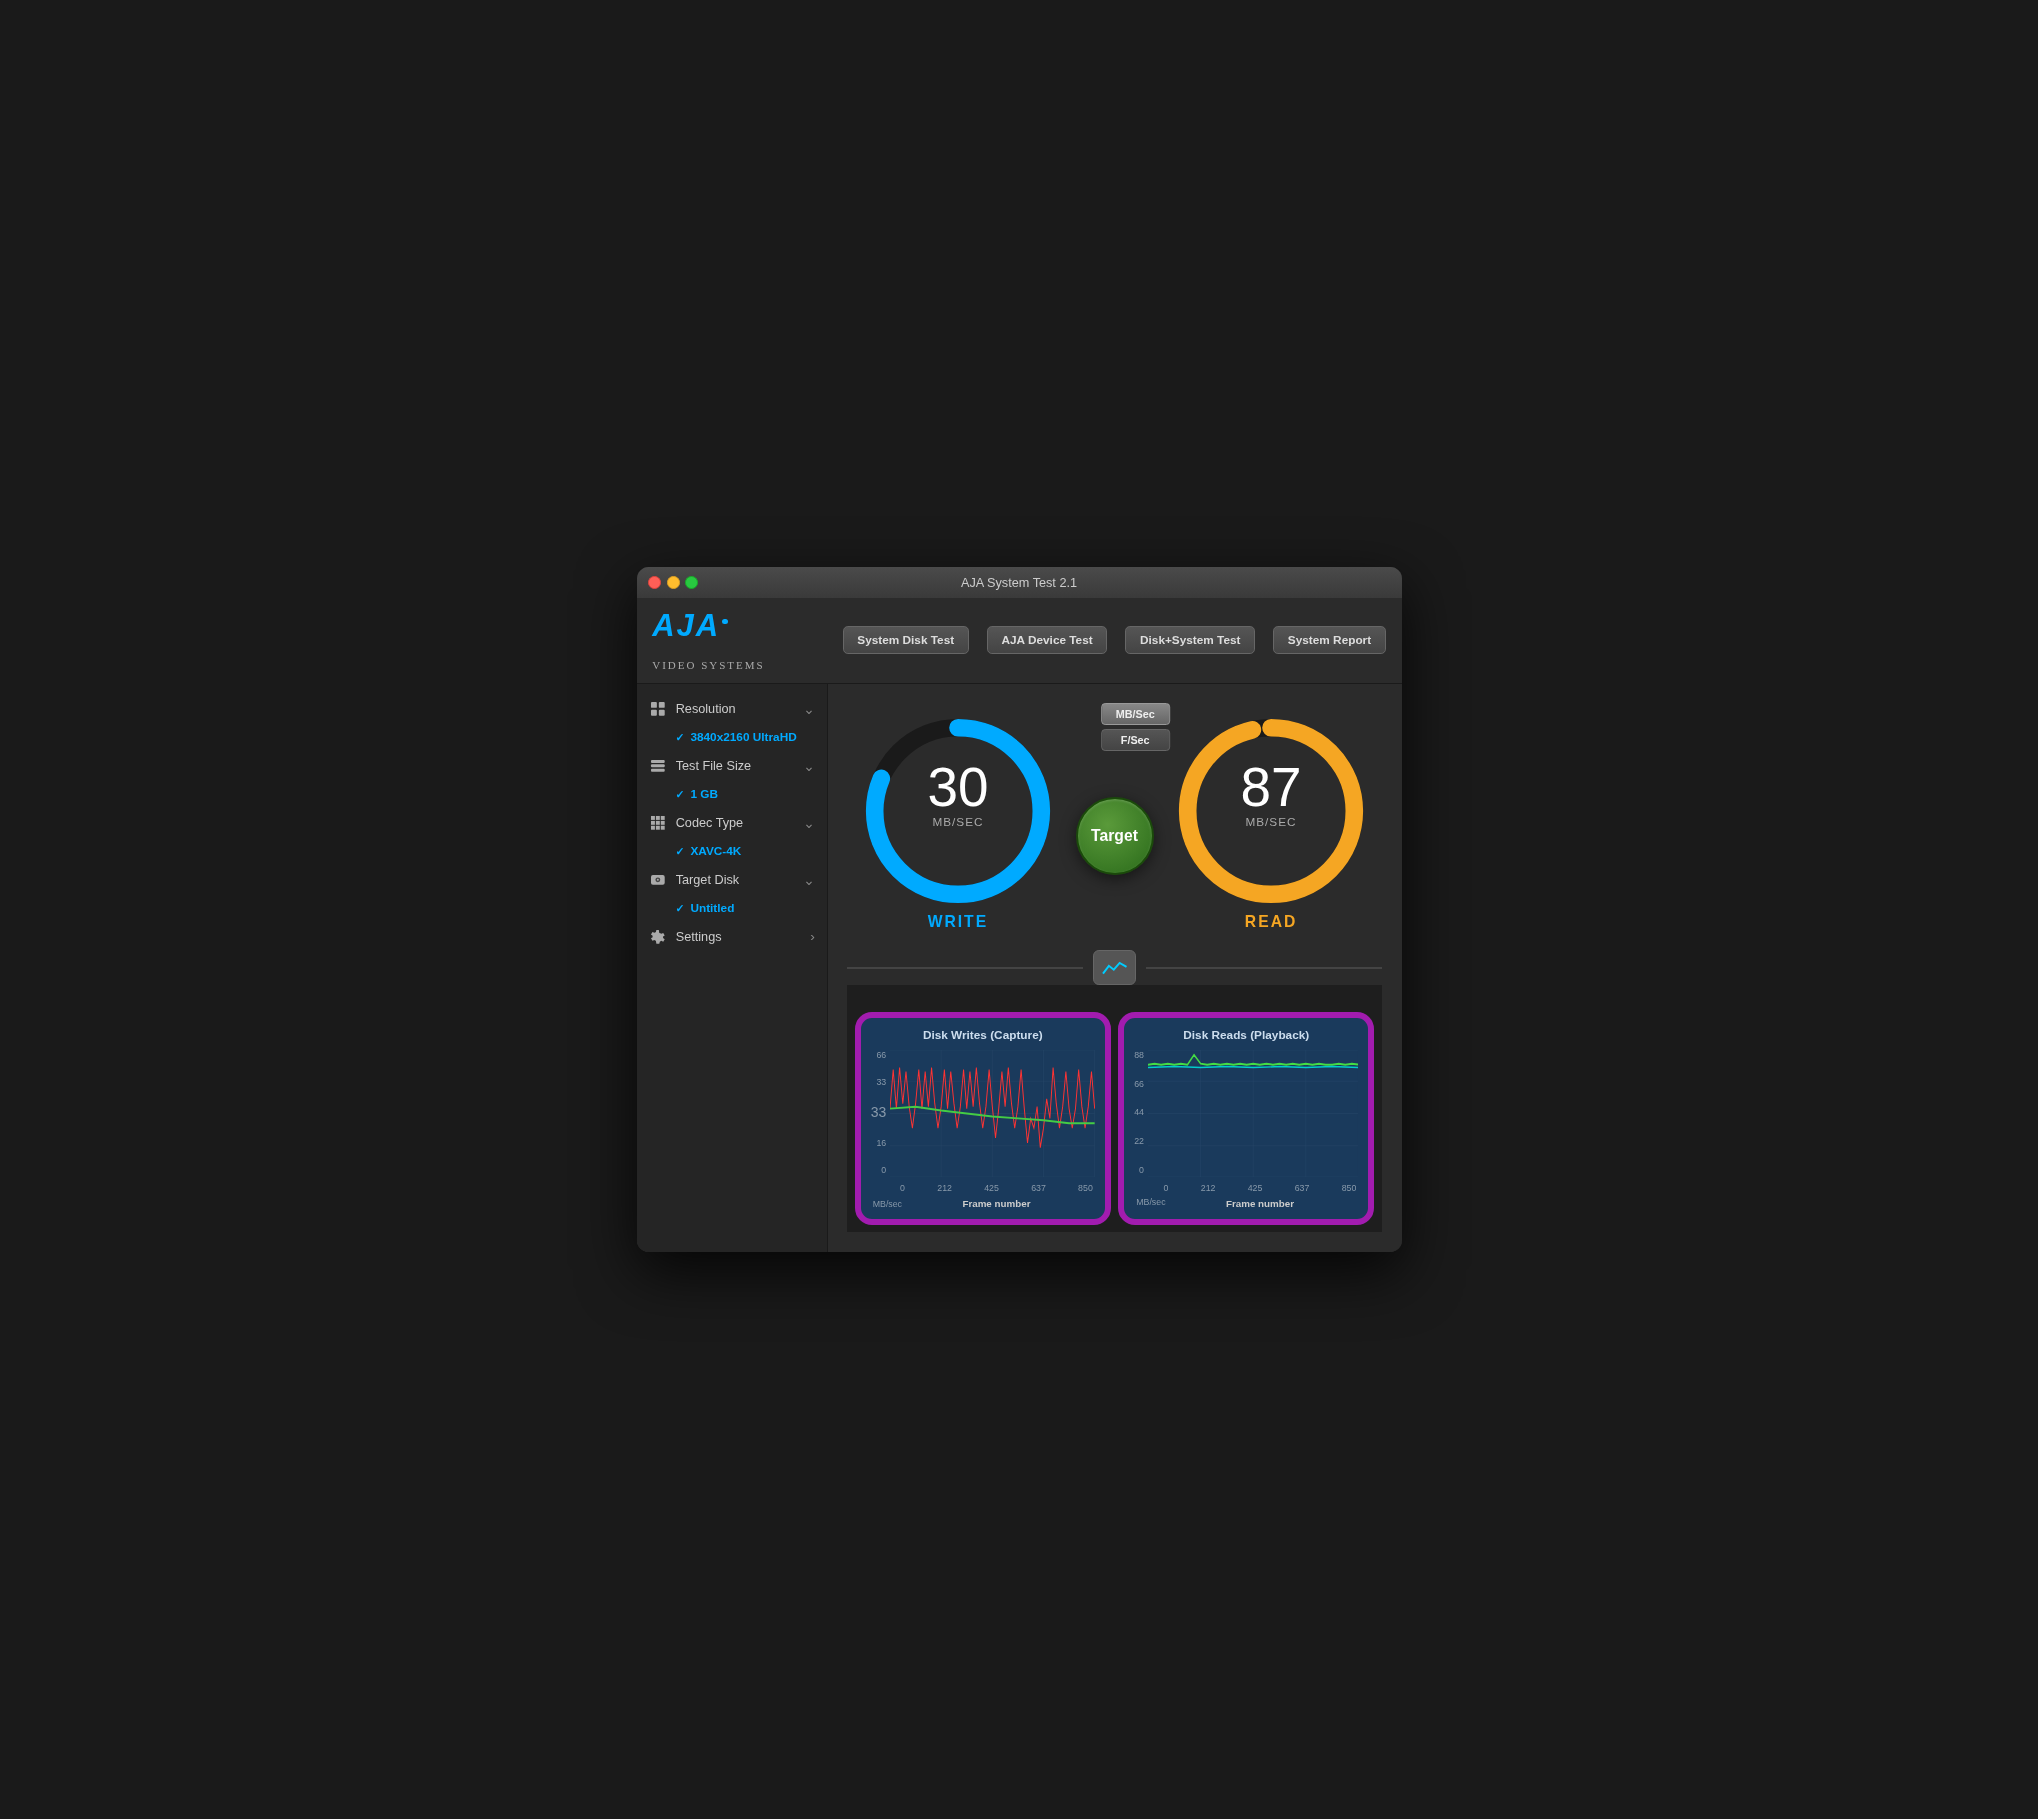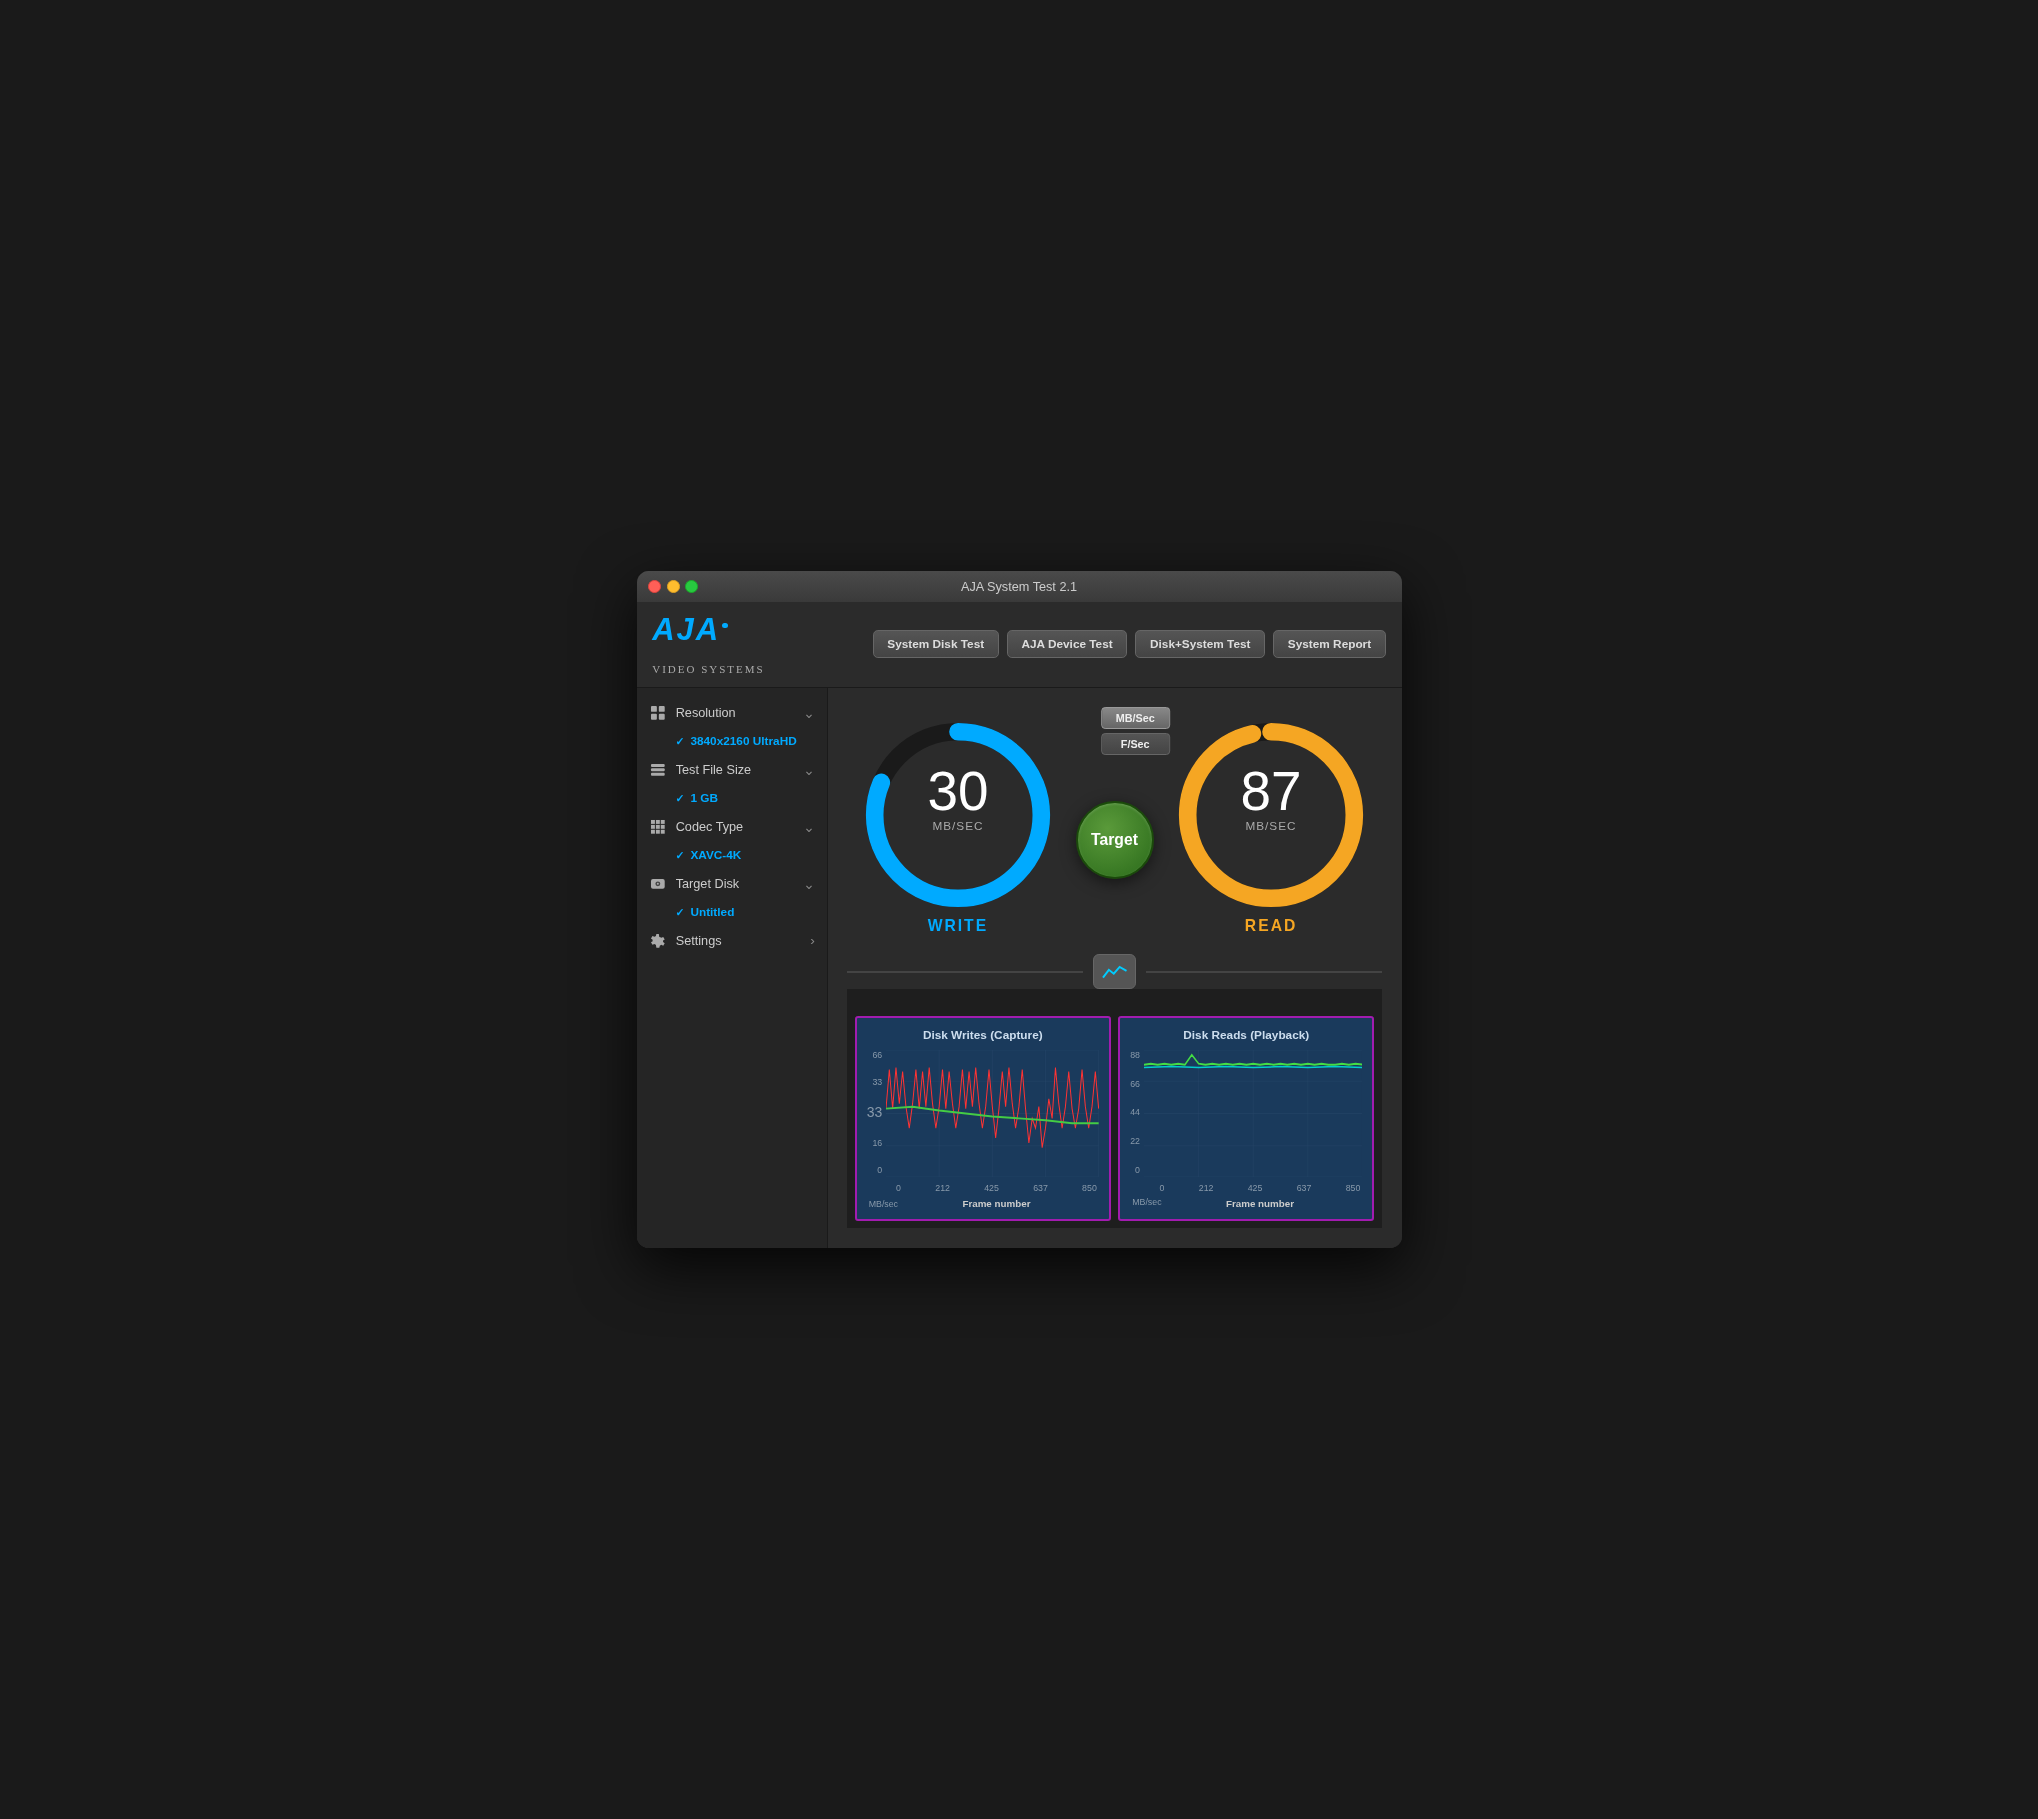--- a/index.html
+++ b/index.html
@@ -85,21 +85,21 @@
     .logo-sub {
       color: #aaaaaa;
       font-size: 11px;
       letter-spacing: 2px;
       text-transform: uppercase;
       margin-top: 18px;
       font-family: Liberation Serif, serif;
     }
     .nav-buttons {
       display: flex;
-      gap: 8px;
+      gap: 18px;
       margin-left: auto;
     }
     .nav-btn {
       background: linear-gradient(to bottom, #555555, #444444);
       border: 1px solid #666666;
       border-radius: 4.9px;
       color: #dddddd;
       font-size: 11.8px;
       font-weight: 600;
       padding: 5.9px 13.7px;
@@ -256,23 +256,23 @@
     .charts-row {
       display: flex;
       gap: 7.8px;
       width: 100%;
       padding: 7.8px;
       background: #1e1e1e;
     }
     .chart-panel {
       flex: 1;
       background: #1a3a5c;
-      border-radius: 3px;
+      border-radius: 17px;
       padding: 9.8px;
-      border: 2px solid #a21caf;
+      border: 6px solid #a21caf;
       margin-top: 19px;
     }
     .chart-title {
       color: #ccddee;
       font-size: 11.8px;
       font-weight: 600;
       text-align: center;
       margin-bottom: 7.8px;
     }
     .chart-x-labels {

